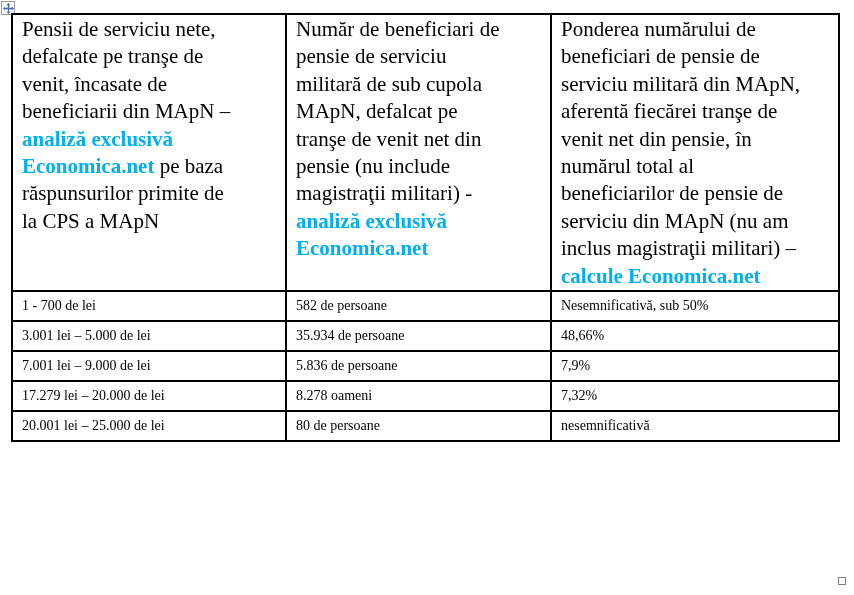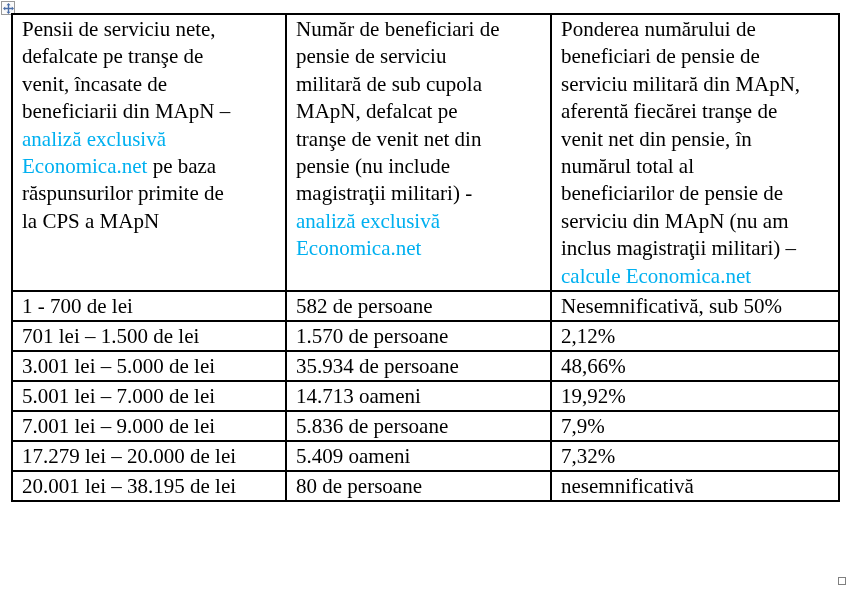--- a/index.html
+++ b/index.html
@@ -6,24 +6,24 @@
   body{width:854px;height:595px;overflow:hidden;}
   .page{position:relative;width:854px;height:595px;background:#ffffff;
         font-family:"Liberation Serif","DejaVu Serif",serif;color:#000;}
 
   table.doc-table{position:absolute;left:11px;top:13px;width:827px;
                   border-collapse:collapse;table-layout:fixed;}
   .doc-table th,.doc-table td{border:2px solid #000;background:#fff;margin-top:12px;}
   .doc-table th{vertical-align:top;text-align:left;font-weight:normal;
                 font-size:21px;line-height:27.4px;height:271px;
                 padding:1px 5px 0 9px;white-space:pre-line;}
-  .doc-table td{font-size:21px;height:28px;line-height:28px;
+  .doc-table td{font-size:14px;height:28px;line-height:28px;
                 padding:0 4px 0 9px;white-space:nowrap;overflow:hidden;
                 vertical-align:middle;}
-  .accent{color:#00B0F0;font-weight:normal;}
+  .accent{color:#00B0F0;font-weight:bold;}
 
   .move-handle{position:absolute;left:1px;top:1px;width:14px;height:14px;
                box-sizing:border-box;border:1px solid #9a9a9a;background:#fbfbfb;
                display:flex;align-items:center;justify-content:center;cursor:move;}
   .resize-handle{position:absolute;left:838px;top:577px;width:8px;height:8px;
                  box-sizing:border-box;border:1px solid #808080;background:#fff;
                  cursor:nwse-resize;}
 </style>
 </head>
 <body>
@@ -75,46 +75,36 @@
 </span><span class="accent">calcule Economica.net</span><span></span></th>
       </tr>
     </thead>
     <tbody>
       <tr>
         <td>1 - 700 de lei</td>
         <td>582 de persoane</td>
         <td>Nesemnificativă, sub 50%</td>
       </tr>
       <tr>
-        <td>701 lei – 1.500 de lei</td>
-        <td>1.570 de persoane</td>
-        <td>2,12%</td>
-      </tr>
-      <tr>
         <td>3.001 lei – 5.000 de lei</td>
         <td>35.934 de persoane</td>
         <td>48,66%</td>
-      </tr>
-      <tr>
-        <td>5.001 lei – 7.000 de lei</td>
-        <td>14.713 oameni</td>
-        <td>19,92%</td>
       </tr>
       <tr>
         <td>7.001 lei – 9.000 de lei</td>
         <td>5.836 de persoane</td>
         <td>7,9%</td>
       </tr>
       <tr>
         <td>17.279 lei – 20.000 de lei</td>
-        <td>5.409 oameni</td>
+        <td>8.278 oameni</td>
         <td>7,32%</td>
       </tr>
       <tr>
-        <td>20.001 lei – 38.195 de lei</td>
+        <td>20.001 lei – 25.000 de lei</td>
         <td>80 de persoane</td>
         <td>nesemnificativă</td>
       </tr>
     </tbody>
   </table>
 
   <div class="resize-handle"></div>
 
 </div>
 

